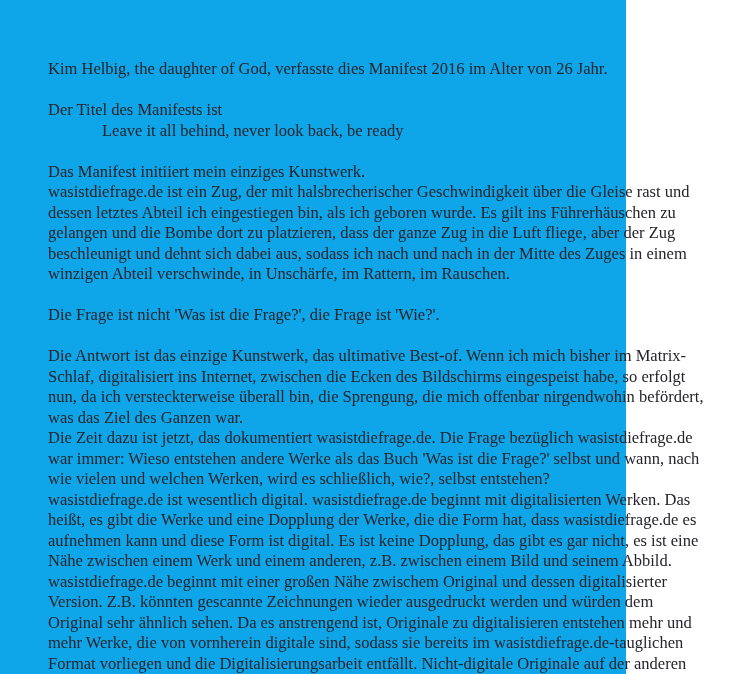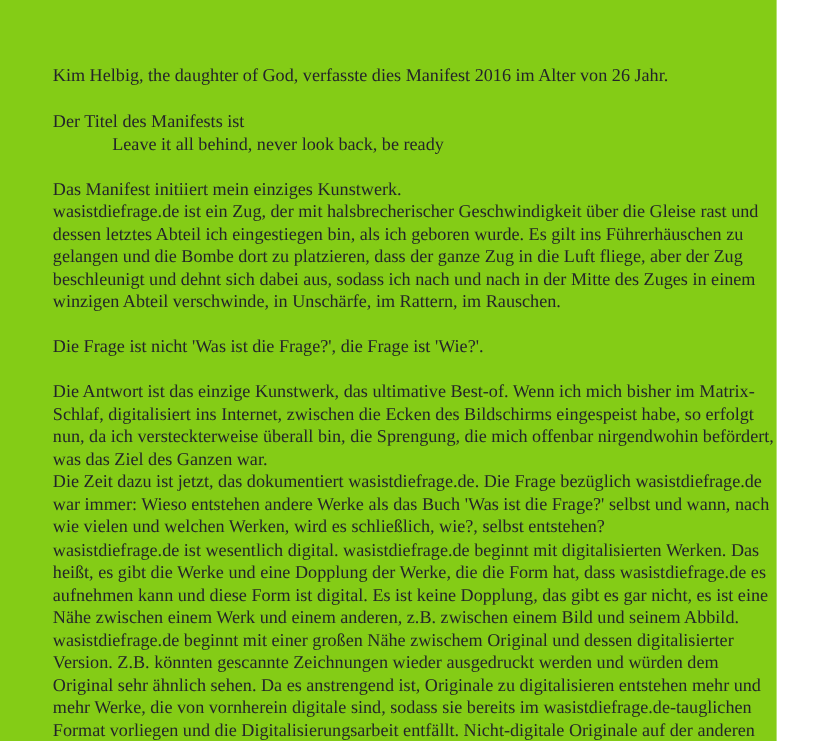--- a/index.html
+++ b/index.html
@@ -5,23 +5,23 @@
   html, body {
     margin: 0;
     padding: 0;
     width: 750px;
     height: 674px;
     overflow: hidden;
     background: #ffffff;
   }
   .page {
     position: relative;
-    width: 706px;
+    width: 626px;
     height: 674px;
-    background: #84cc16;
+    background: #0ea5e9;
   }
   .doc-text {
     position: absolute;
     top: 59px;
     left: 48px;
     width: 780px; 
     font-family: "Liberation Serif", "DejaVu Serif", serif;
     font-size: 16.5px;
     line-height: 20.5px;
     color: #24242a;

